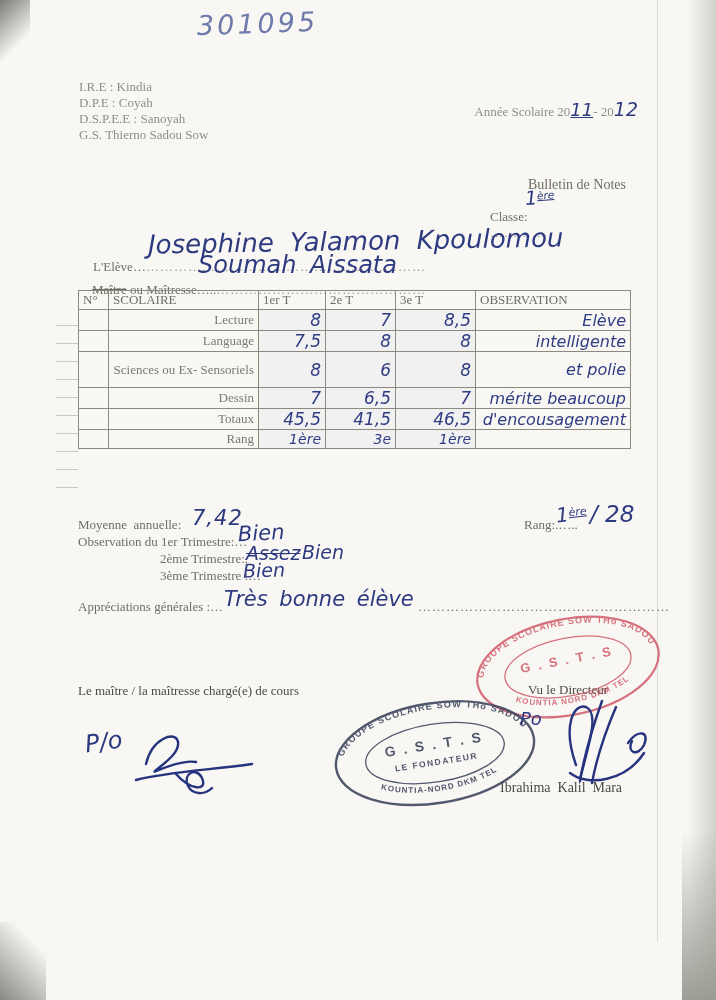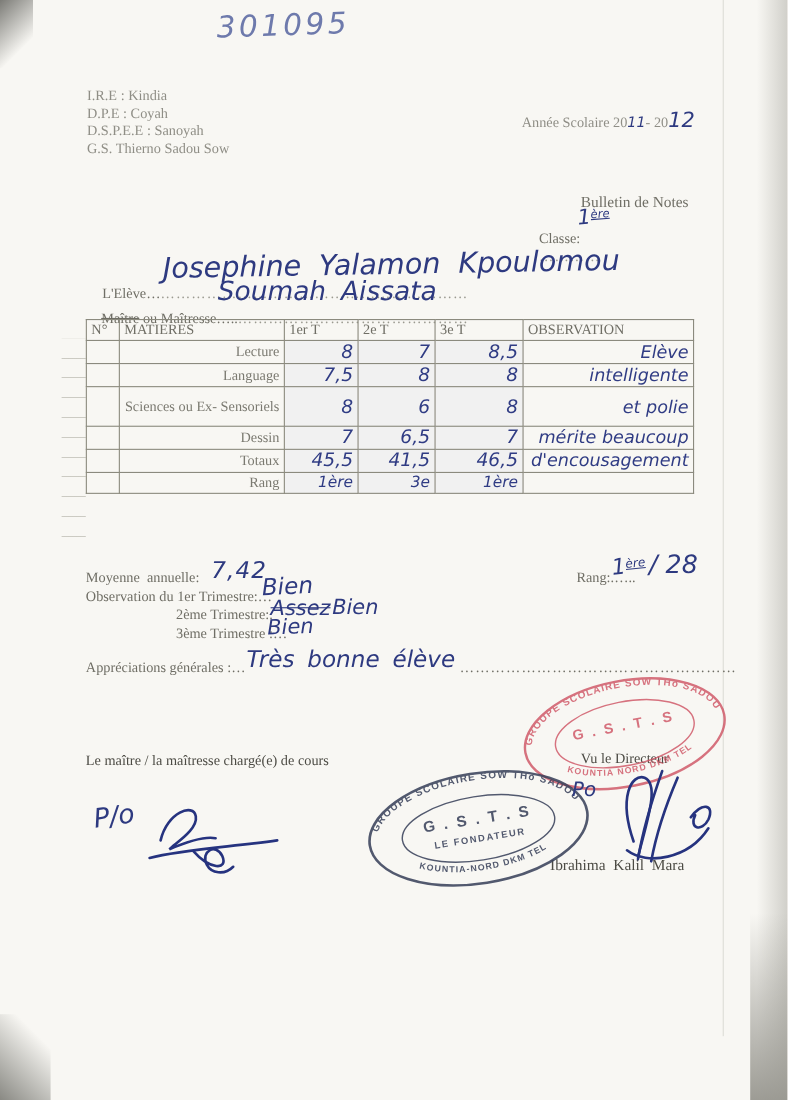--- a/index.html
+++ b/index.html
@@ -58,21 +58,21 @@
   <div class="art row-dashes"></div>
 
   <div class="hw" style="left:197px;top:10px;font-size:27px;letter-spacing:3px;color:#6e7aac;transform:rotate(-2deg);">301095</div>
 
   <div class="pr" style="left:79px;top:79px;">I.R.E : Kindia</div>
   <div class="pr" style="left:79px;top:95px;">D.P.E : Coyah</div>
   <div class="pr" style="left:79px;top:111px;">D.S.P.E.E : Sanoyah</div>
   <div class="pr" style="left:79px;top:127px;">G.S. Thierno Sadou Sow</div>
 
   <div class="pr" style="left:462px;top:84px;">
-    <span>Année Scolaire 20</span><span class="hw" style="position:static;font-size:13px;">11</span><span>- 20</span><span class="hw" style="position:static;font-size:19px;">12</span>
+    <span>Année Scolaire 20</span><span class="hw" style="position:static;font-size:18px;text-decoration:underline;">11</span><span>- 20</span><span class="hw" style="position:static;font-size:19px;">12</span>
   </div>
 
   <div class="pr mid" style="left:528px;top:177px;font-size:14px;">Bulletin de Notes</div>
   <div class="pr mid" style="left:477px;top:193px;">
     <span>Classe:</span>
     <span class="dots">…………</span>
   </div>
   <div class="hw" style="left:525px;top:188px;font-size:19px;transform:rotate(-4deg);"><span>1</span><span class="sup">ère</span></div>
 
   <div class="pr mid" style="left:80px;top:243px;">
@@ -90,21 +90,21 @@
         <col style="width:30px">
         <col style="width:150px">
         <col style="width:67px">
         <col style="width:70px">
         <col style="width:80px">
         <col style="width:155px">
       </colgroup>
     <tbody>
         <tr>
       <th>N°</th>
-      <th>MATIERES</th>
+      <th>SCOLAIRE</th>
       <th>1er T</th>
       <th>2e T</th>
       <th>3e T</th>
       <th>OBSERVATION</th>
     </tr>
     <tr>
       <td></td>
           <td class="mat">Lecture</td>
       <td class="gcell"><span>8</span></td>
       <td class="gcell"><span>7</span></td>

